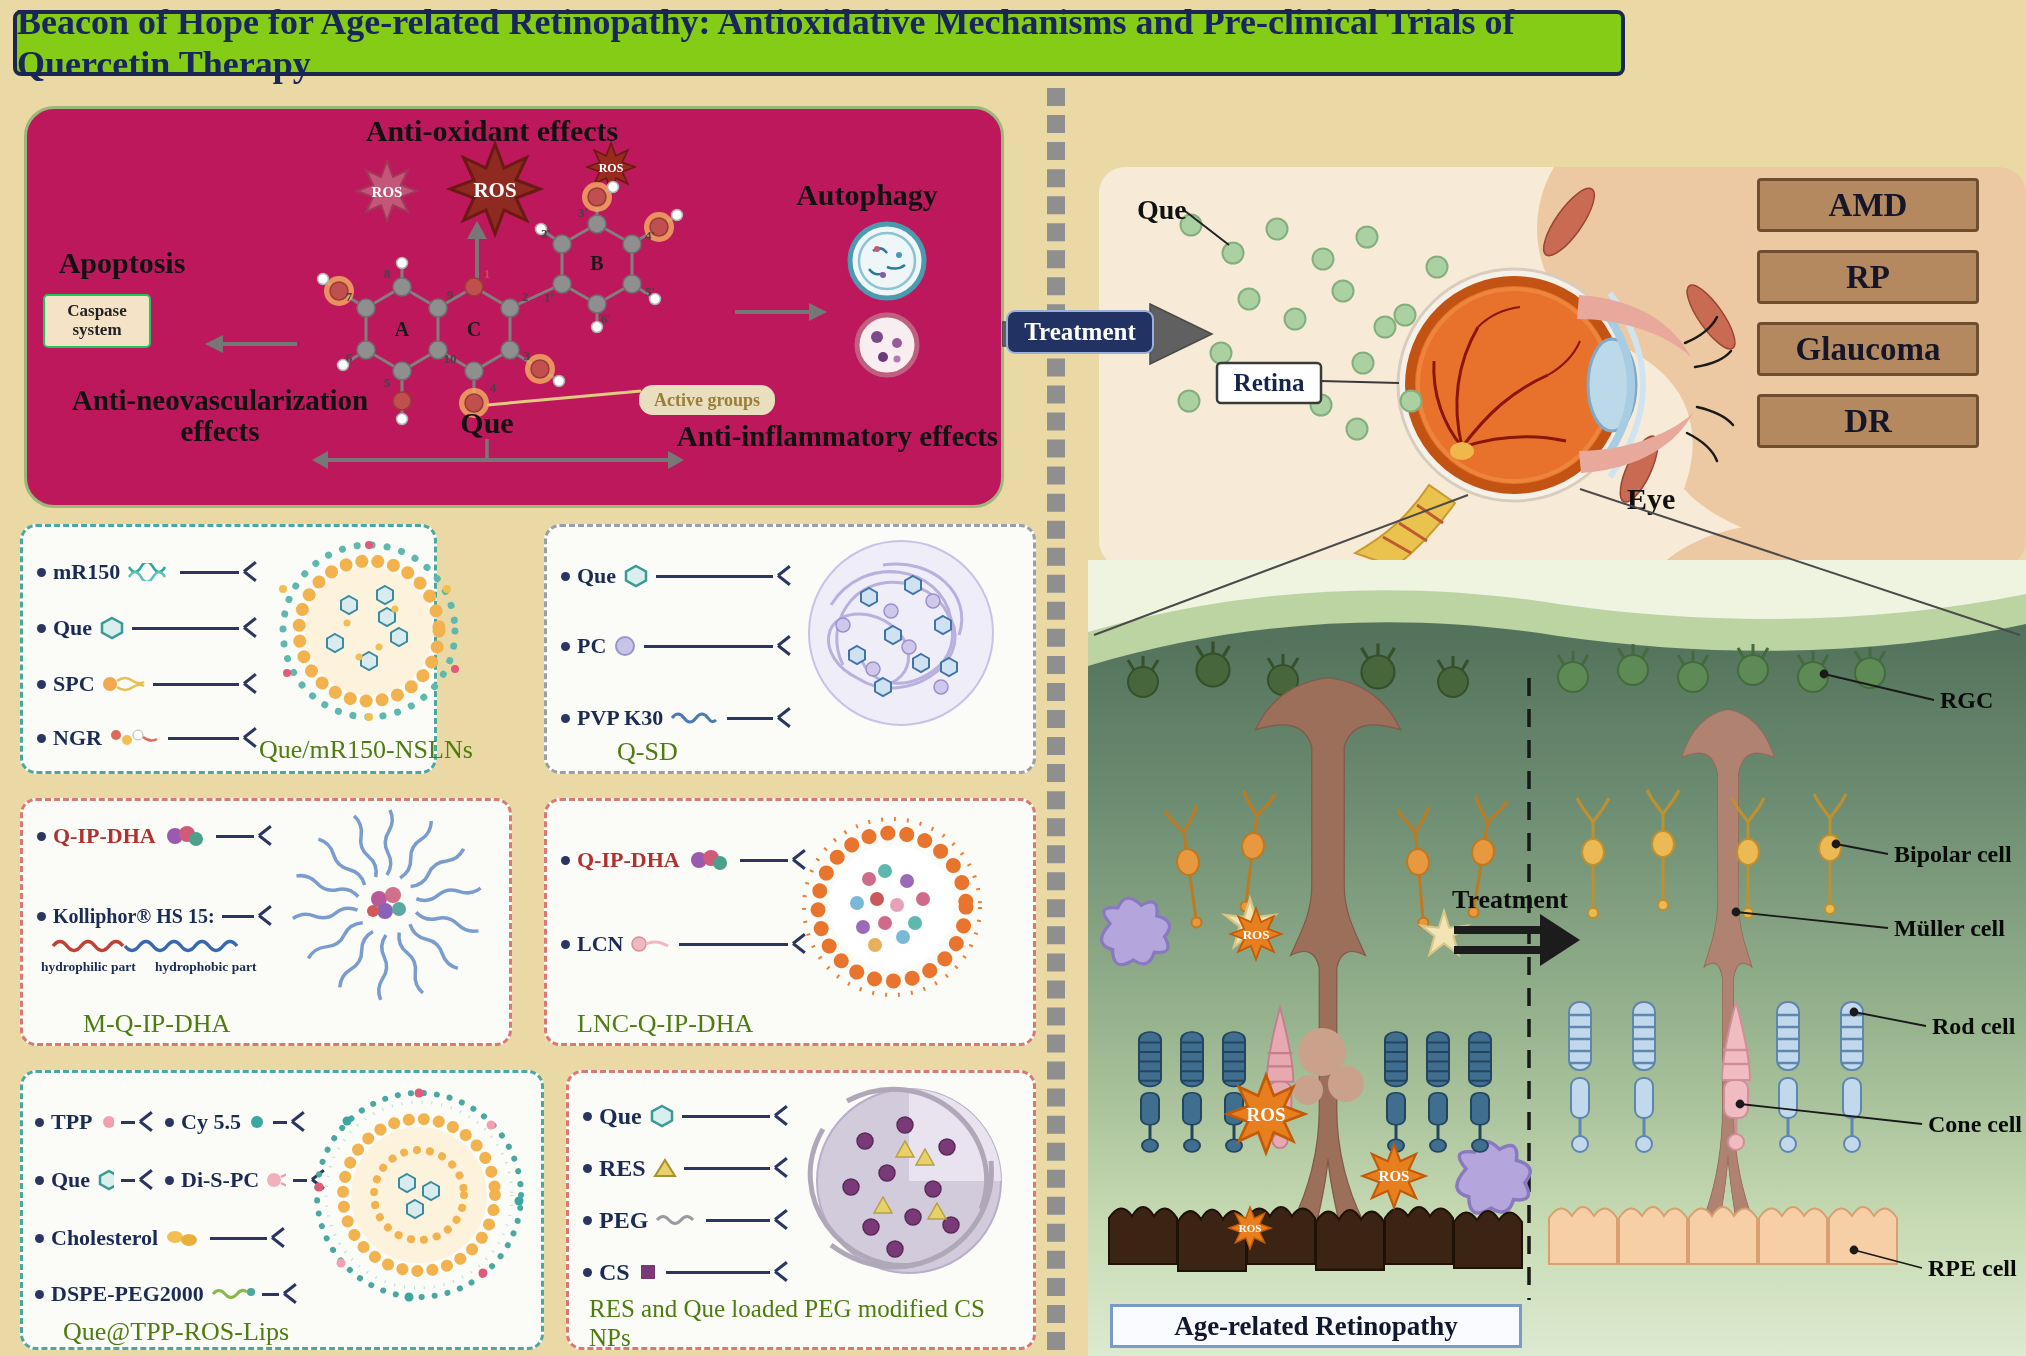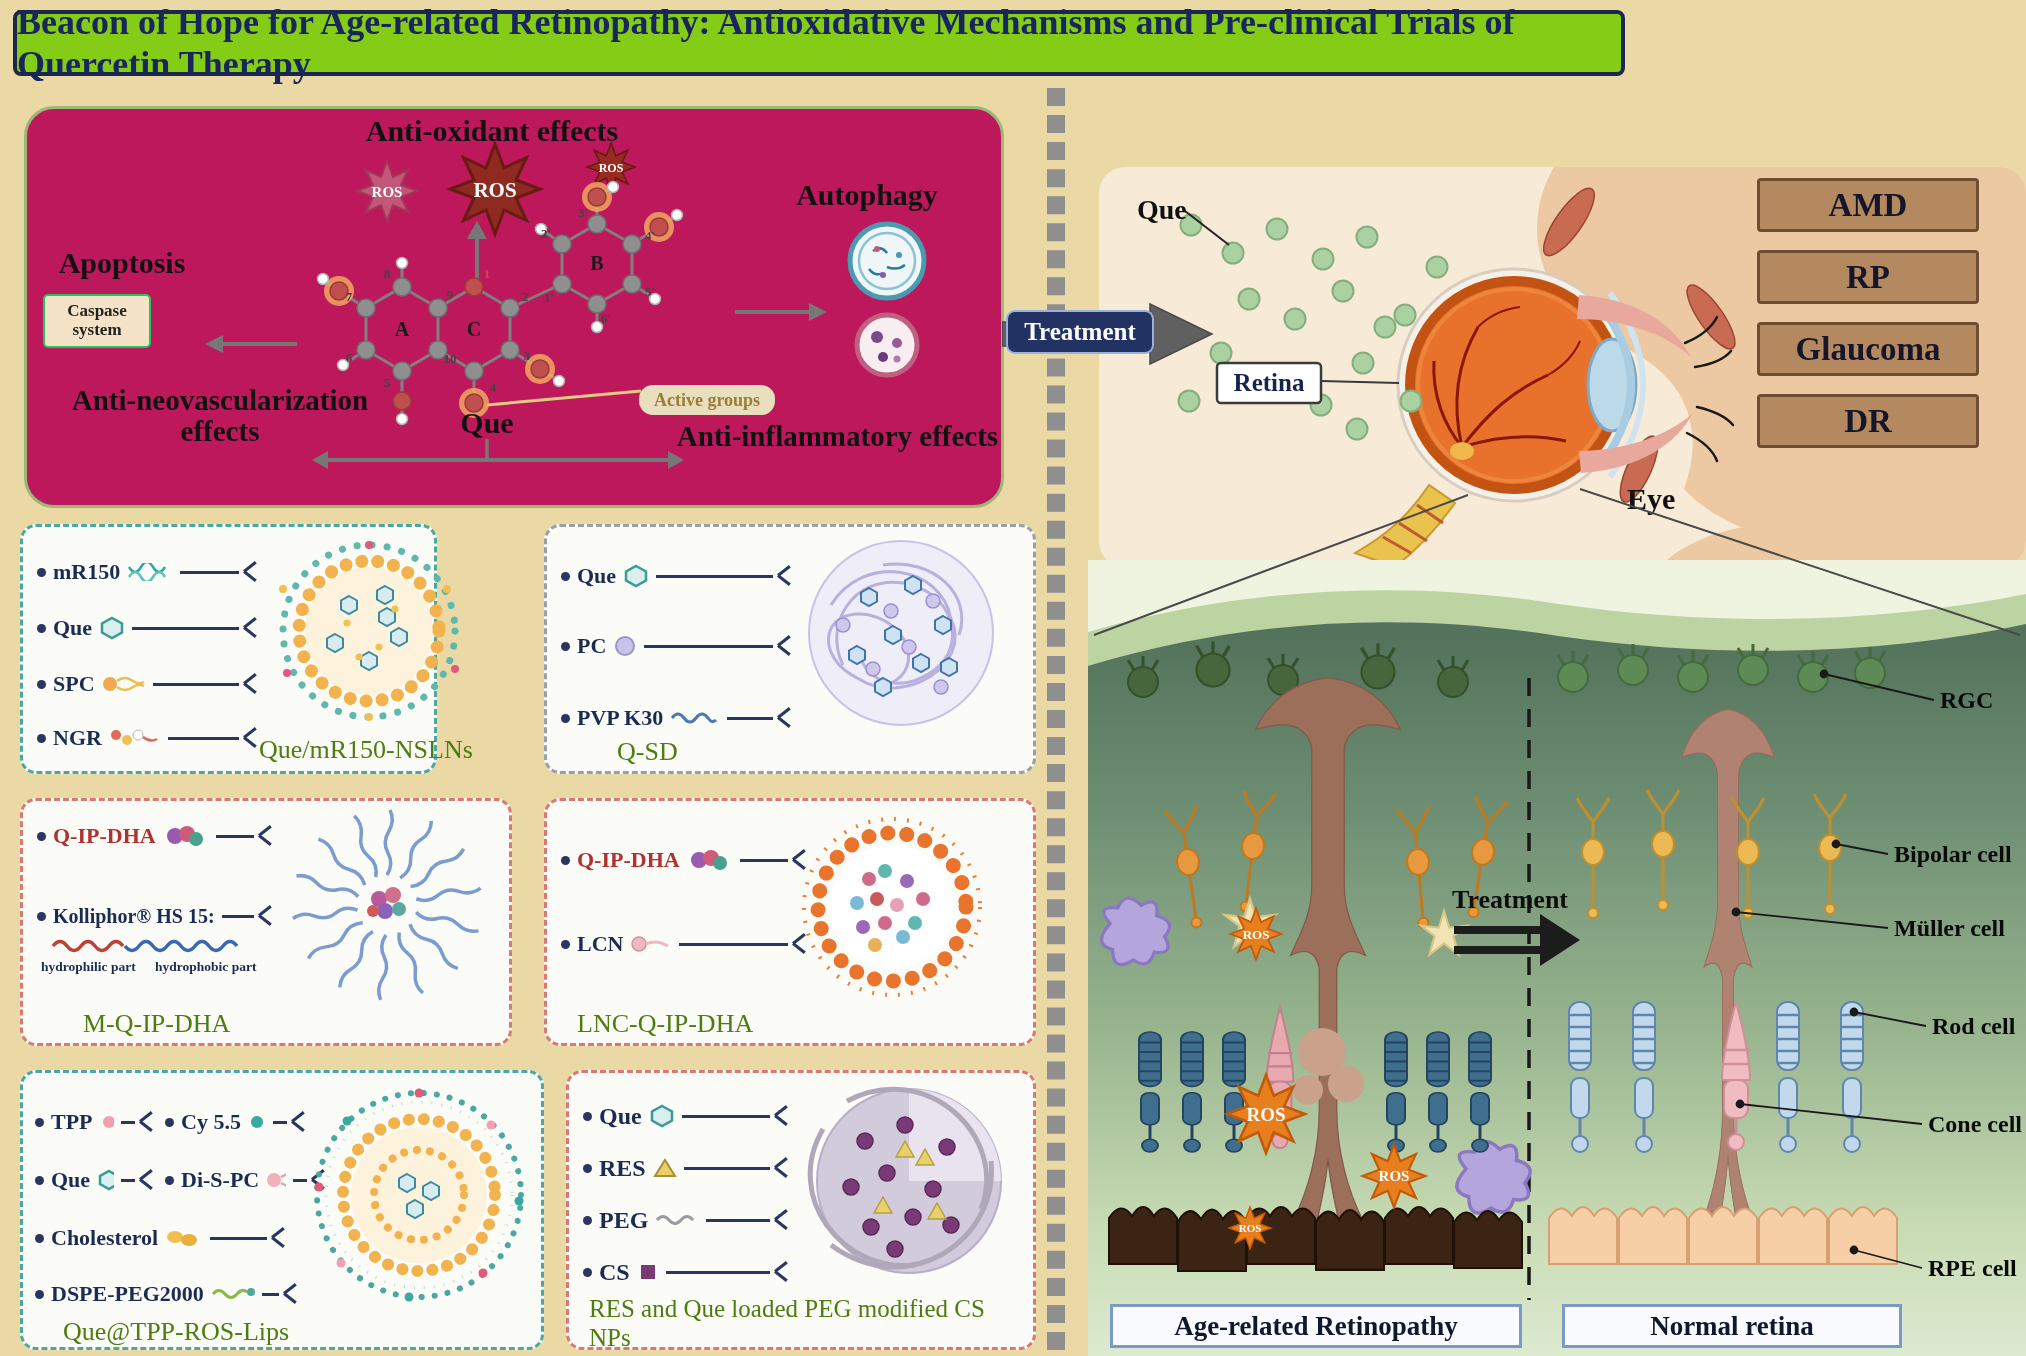--- a/index.html
+++ b/index.html
@@ -812,16 +812,15 @@
   <g font-size="24" fill="#0a0a0a">
     <text x="852" y="148">RGC</text>
     <text x="806" y="302">Bipolar cell</text>
     <text x="806" y="376">Müller cell</text>
     <text x="844" y="474">Rod cell</text>
     <text x="840" y="572">Cone cell</text>
     <text x="840" y="716">RPE cell</text>
   </g>
 </svg>
 <div class="retbox" style="left:22px;top:744px;width:412px;height:44px">Age-related Retinopathy</div>
-<div class="retbox" style="left:474px;top:744px;width:340px;height:44px">Normal retina</div>
 </div>
 
 </div>
 
 </body></html>

